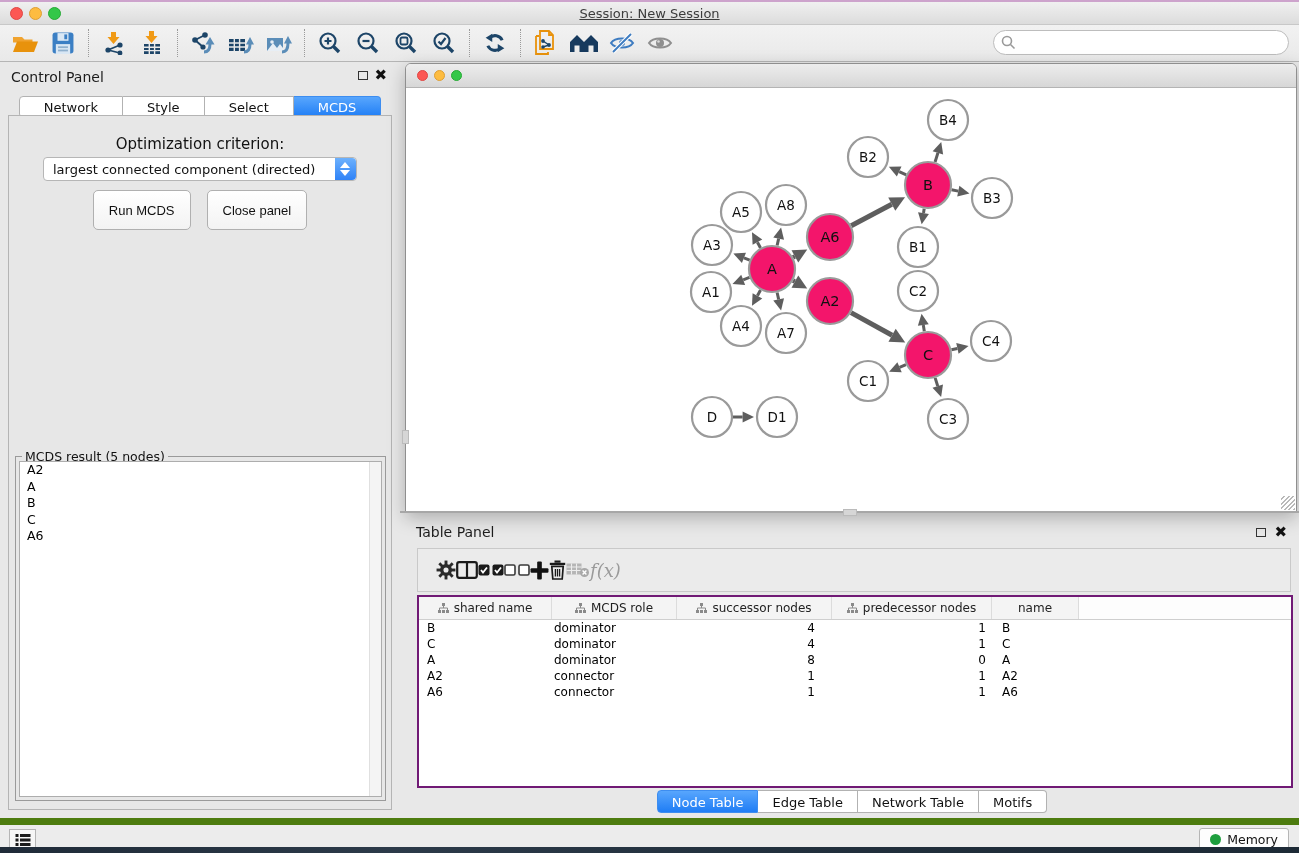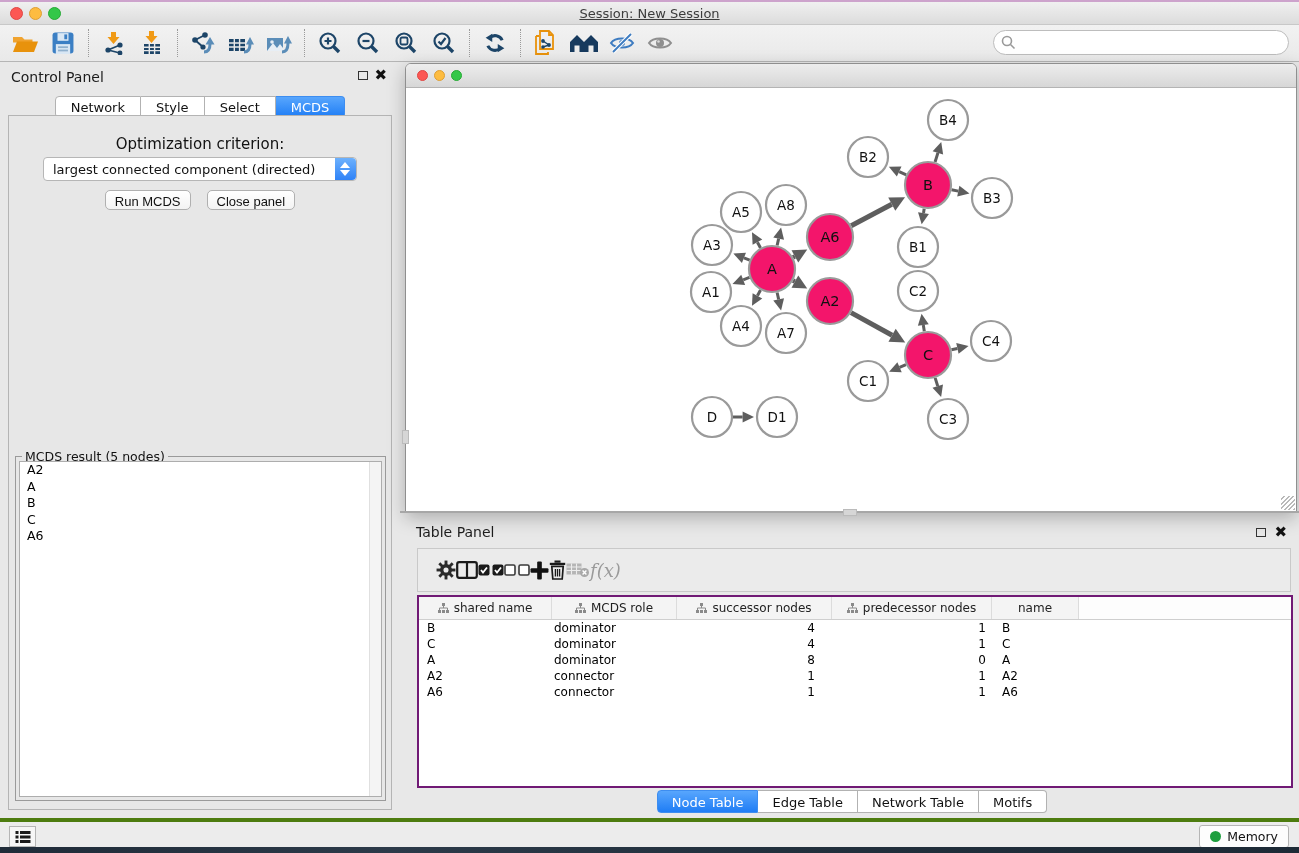--- a/index.html
+++ b/index.html
@@ -24,39 +24,39 @@
   .search-box { position:absolute; right:10px; top:5px; width:296px; height:25px; background:#fff;
     border:1px solid #bdbdbd; border-radius:13px; display:flex; align-items:center; padding-left:7px; }
 
   
   .control-panel { position:absolute; left:0; top:65px; width:400px; height:747px; }
   .panel-header { position:absolute; left:0; top:0; width:100%; height:24px; }
   .panel-title { position:absolute; left:11px; top:4px; font-size:14px; color:#1c1c1c; }
   .float-ico { position:absolute; top:6px; width:10px; height:9px; border:1.6px solid #333; }
   .close-ico { position:absolute; top:1px; font-size:15px; font-weight:bold; color:#111; }
   .cp-tabs { position:absolute; left:0; top:31px; width:100%; display:flex; justify-content:center; }
-  .cp-tab { height:22px; padding:2px 15px; font-size:13px; color:#111; background:#fff;
+  .cp-tab { height:22px; padding:2px 24px; font-size:13px; color:#111; background:#fff;
     border:1px solid #b2b2b2; border-left:none; line-height:17px; }
   .cp-tab:first-child { border-left:1px solid #b2b2b2; border-radius:4px 0 0 4px; }
   .cp-tab:last-child { border-radius:0 4px 4px 0; }
   .cp-tab.active { background:linear-gradient(#58a6fd,#1f7df5); color:#fff; border-color:#3d8df0; }
   .cp-content { position:absolute; left:8px; top:50px; width:384px; height:695px;
     background:#e7e7e7; border:1px solid #b4b4b4; }
   .opt-label { position:absolute; left:0; top:19px; width:100%; text-align:center; font-size:15px; color:#111; }
   .dropdown { position:absolute; left:34px; top:41px; width:314px; height:24px; background:#fff;
     border:1px solid #b6b6b6; border-radius:4px; }
   .dd-text { position:absolute; left:9px; top:4px; font-size:13px; color:#111; white-space:nowrap; }
   .dd-stepper { position:absolute; right:0; top:0; bottom:0; width:21px;
     background:linear-gradient(#6db1fd,#2e82f7); border-radius:0 4px 4px 0; }
   .dd-stepper::before { content:""; position:absolute; left:5px; top:4px; border:5px solid transparent;
     border-bottom:6px solid #fff; border-top:none; }
   .dd-stepper::after { content:""; position:absolute; left:5px; bottom:4px; border:5px solid transparent;
     border-top:6px solid #fff; border-bottom:none; }
   .btn-row { position:absolute; left:0; top:74px; width:100%; display:flex; justify-content:center; gap:16px; }
-  .push-btn { height:20px; padding:3px 9px; background:linear-gradient(#ffffff,#f3f3f3);
+  .push-btn { height:40px; padding:3px 15px; background:linear-gradient(#ffffff,#f3f3f3);
     border:1px solid #b0b0b0; border-radius:5px; font-size:13px; color:#111; }
   .groupbox { position:absolute; left:6px; top:340px; width:371px; height:345px; border:1px solid #9a9a9a; }
   .gb-legend { position:absolute; left:6px; top:-8px; background:#e7e7e7; padding:0 3px; font-size:12.5px; color:#111; }
   .result-list { position:absolute; left:3px; top:4px; right:3px; bottom:3px; background:#fff; border:1px solid #adadad; }
   .scroll-track { position:absolute; right:0; top:0; bottom:0; width:12px; background:#f4f4f4; border-left:1px solid #e0e0e0; }
   .result-item { padding:1px 0 1px 7px; font-size:12.5px; color:#000; line-height:14.5px; }
 
   
   .net-window { position:absolute; left:405px; top:63px; width:892px; height:449px;
     background:#fff; border:1px solid #8f8f8f; border-radius:6px 6px 0 0;
@@ -88,21 +88,21 @@
   .tr { display:flex; height:16px; }
   .td { font-size:12px; color:#000; line-height:16px; white-space:nowrap; overflow:hidden; }
   .bottom-tabs { position:absolute; left:0; top:270px; width:100%; display:flex; justify-content:center; }
   .b-tab { height:23px; padding:3px 14px; font-size:13px; color:#111; background:#fff;
     border:1px solid #b2b2b2; border-left:none; line-height:17px; }
   .b-tab:first-child { border-left:1px solid #b2b2b2; border-radius:4px 0 0 4px; }
   .b-tab:last-child { border-radius:0 4px 4px 0; }
   .b-tab.active { background:linear-gradient(#58a6fd,#1f7df5); color:#fff; border-color:#3d8df0; }
 
   
-  .statusbar { position:absolute; left:0; top:818px; width:100%; height:29px; background:#ececec; border-top:4px solid #4d7c0f; }
+  .statusbar { position:absolute; left:0; top:818px; width:100%; height:29px; background:#ececec; border-top:7px solid #4d7c0f; }
   .status-left-btn { position:absolute; left:9px; top:4px; width:27px; height:21px; background:#f6f6f6;
     border:1px solid #b5b5b5; display:flex; align-items:center; justify-content:center; }
   .memory-btn { position:absolute; right:10px; top:3px; height:23px; background:#fdfdfd; border:1px solid #b5b5b5;
     border-radius:3px; display:flex; align-items:center; gap:6px; padding:0 10px; font-size:12.5px; color:#111; }
   .mem-dot { width:11px; height:11px; border-radius:50%; background:#1e9e3e; }
   .bottom-strip { position:absolute; left:0; top:847px; width:100%; height:6px;
     background:linear-gradient(90deg,#1f2b38,#2c3a49 30%,#22303d 60%,#1d2a36); }
 </style>
 </head>
 <body>

